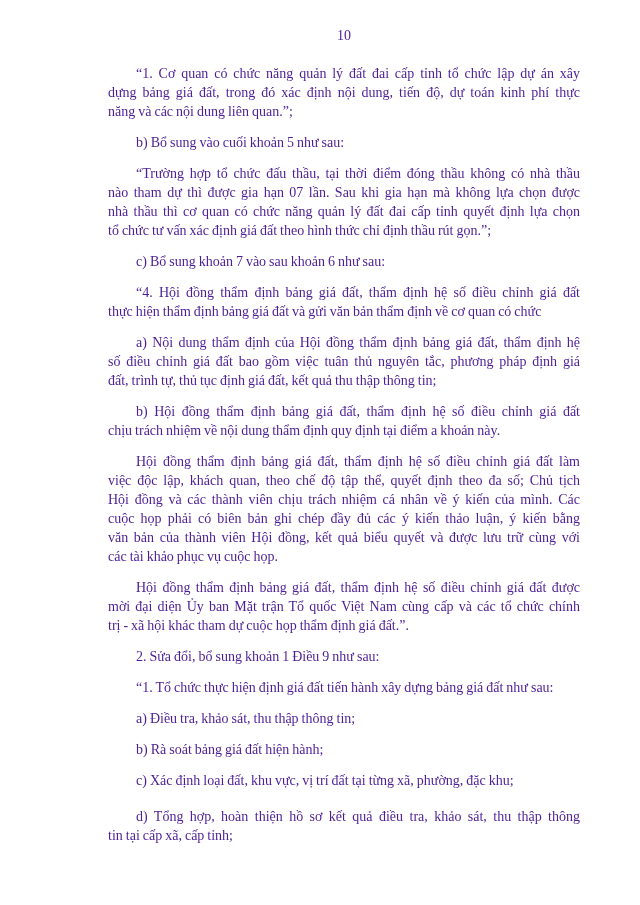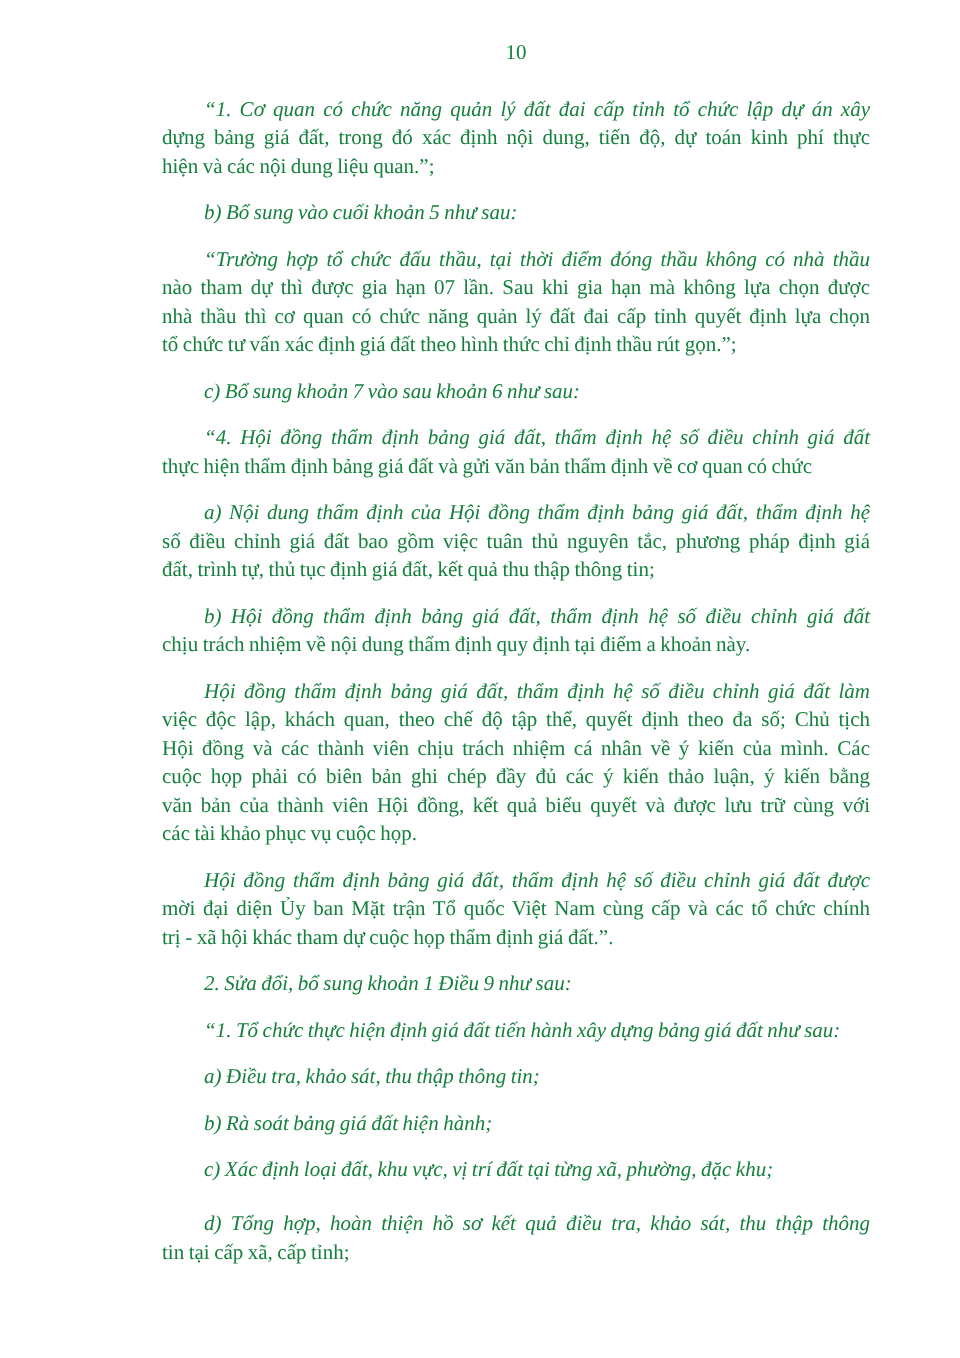--- a/index.html
+++ b/index.html
@@ -10,21 +10,21 @@
   .page {
     position: relative;
     width: 640px;
     height: 905px;
     box-sizing: border-box;
     background: #ffffff;
     padding: 26px 60px 16px 108px;
     font-family: "Liberation Serif", "DejaVu Serif", serif;
     font-size: 14px;
     line-height: 19px;
-    color: #15803d;
+    color: #4c1d95;
     overflow: hidden;
   }
   .page-number {
     text-align: center;
     margin-bottom: 19px;
   }
   .doc-body {
     width: 100%;
   }
   .para {
@@ -33,36 +33,35 @@
   }
   .para.tight {
     margin-top: 17px;
   }
   .para .line {
     text-align: justify;
     text-align-last: justify;
   }
   .para .line:first-child {
     text-indent: 28px;
-    font-style: italic;
   }
   .para .line:last-child {
     text-align-last: left;
   }
 </style>
 </head>
 <body>
 
 <div class="page">
   <div class="page-number">10</div>
   <div class="doc-body">
       <div class="para">
         <div class="line">“1. Cơ quan có chức năng quản lý đất đai cấp tỉnh tổ chức lập dự án xây</div>
         <div class="line">dựng bảng giá đất, trong đó xác định nội dung, tiến độ, dự toán kinh phí thực</div>
-        <div class="line">hiện và các nội dung liệu quan.”;</div>
+        <div class="line">năng và các nội dung liên quan.”;</div>
       </div>
       <div class="para">
         <div class="line">b) Bổ sung vào cuối khoản 5 như sau:</div>
       </div>
       <div class="para">
         <div class="line">“Trường hợp tổ chức đấu thầu, tại thời điểm đóng thầu không có nhà thầu</div>
         <div class="line">nào tham dự thì được gia hạn 07 lần. Sau khi gia hạn mà không lựa chọn được</div>
         <div class="line">nhà thầu thì cơ quan có chức năng quản lý đất đai cấp tỉnh quyết định lựa chọn</div>
         <div class="line">tổ chức tư vấn xác định giá đất theo hình thức chỉ định thầu rút gọn.”;</div>
       </div>

